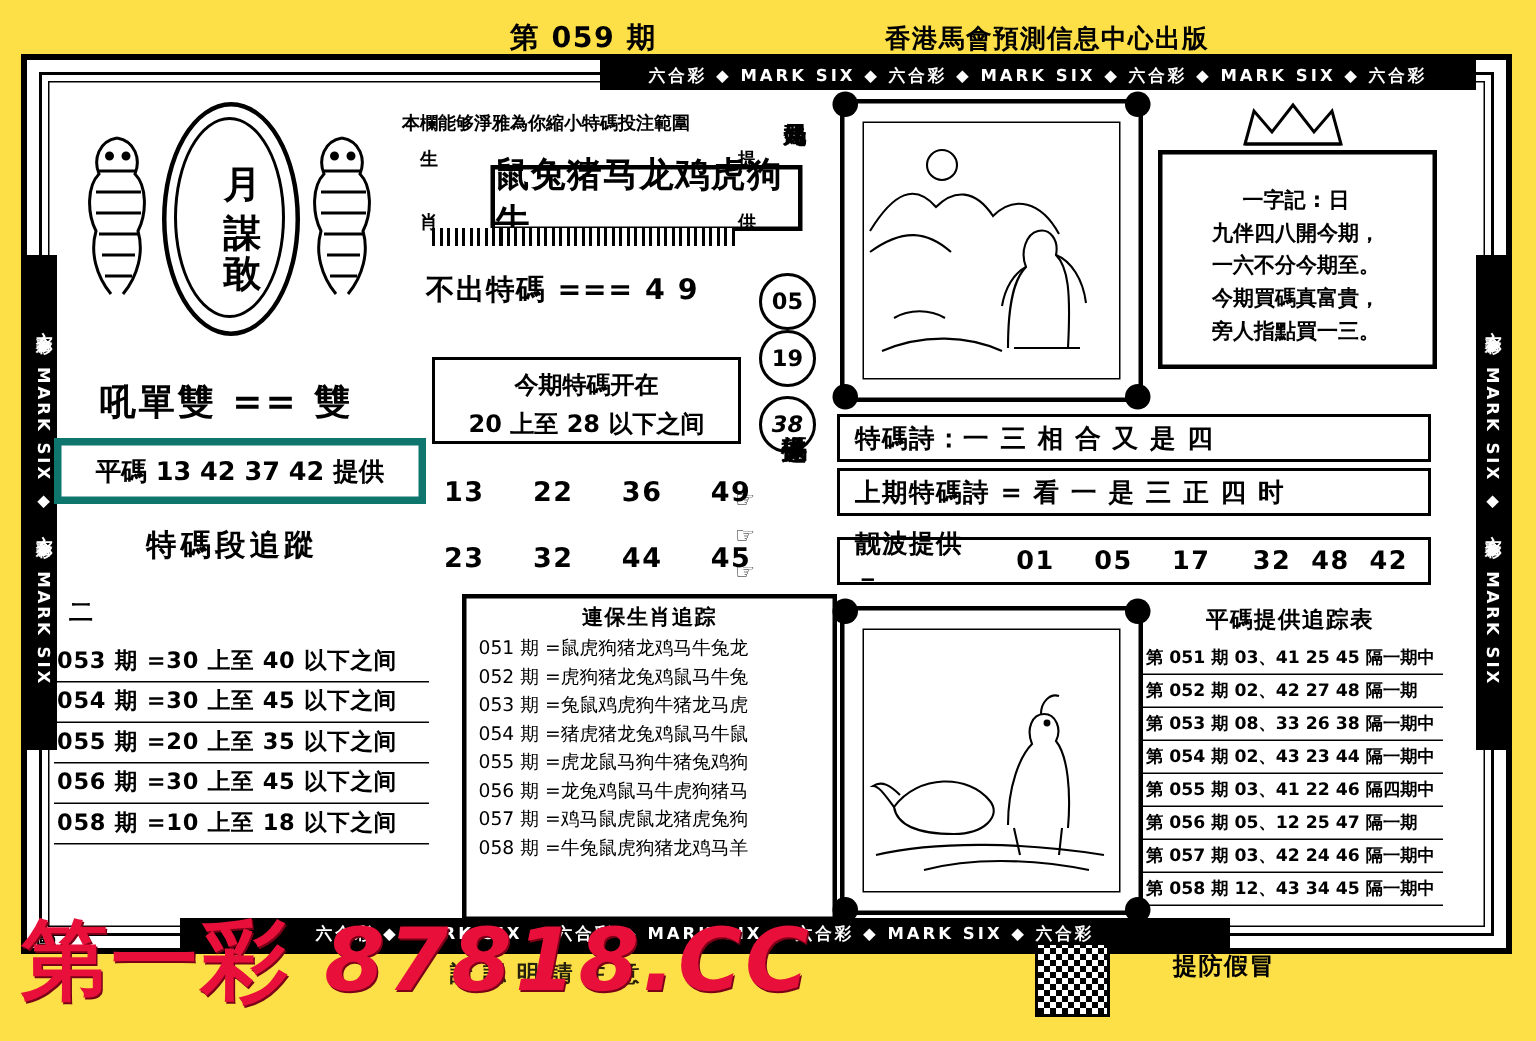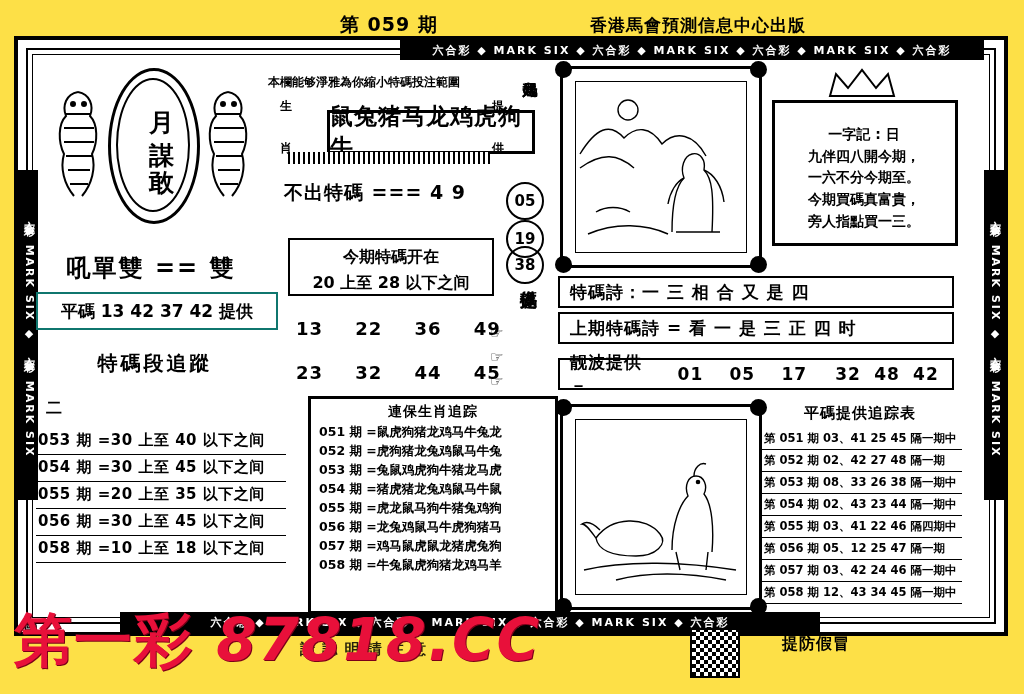--- a/index.html
+++ b/index.html
@@ -83,21 +83,21 @@
   .tiger svg{width:100%;height:100%;}
   .tiger-l{left:18px;top:26px;}
   .tiger-r{left:168px;top:26px;}
 
   .dan-shuang{
     position:absolute;left:36px;top:252px;width:230px;
     text-align:center;font-size:24px;font-weight:bold;letter-spacing:2px;
   }
   .pingma-box{
     position:absolute;left:36px;top:292px;width:238px;height:34px;
-    border:2px solid #0f766e;
+    border:5px solid #0f766e;
     display:flex;align-items:center;justify-content:center;
     font-size:17px;font-weight:bold;
   }
   .duan-zhuizong{
     position:absolute;left:36px;top:350px;width:238px;
     text-align:center;font-size:20px;font-weight:bold;letter-spacing:3px;
   }
   .colon-mark{
     position:absolute;left:46px;top:398px;font-size:16px;font-weight:bold;
   }
@@ -169,21 +169,21 @@
   
   .shengxiao-box{
     position:absolute;left:308px;top:396px;width:244px;height:212px;
     border:3px solid #000;background:#fff;
   }
   .shengxiao-title{
     text-align:center;font-size:14px;font-weight:bold;
     padding:4px 8px 2px;letter-spacing:1px;
   }
   .sx-row{
-    font-size:12.5px;font-weight:bold;padding:1px 0 1px 8px;
+    font-size:12.5px;font-weight:normal;padding:1px 0 1px 8px;
     white-space:nowrap;
   }
 
   
   .pic-frame{
     position:absolute;border:3px solid #000;background:#fff;
   }
   .pic1{left:560px;top:66px;width:196px;height:196px;}
   .pic2{left:560px;top:404px;width:196px;height:200px;}
   .dot{
@@ -350,21 +350,21 @@
   <div class="numrow numrow2">
     <span>23</span>
     <span>32</span>
     <span>44</span>
     <span>45</span>
   </div>
 
   <div class="jiujie">九姐妹号码</div>
   <div class="circ" style="left:506px;top:182px;">05</div>
   <div class="circ" style="left:506px;top:220px;">19</div>
-  <div class="circ" style="left:506px;top:246px;">38</div>
+  <div class="circ" style="left:506px;top:264px;font-style:italic;">38</div>
   <div class="lianma">連碼提供</div>
   <div class="hand" style="left:490px;top:324px;">☞</div>
   <div class="hand" style="left:490px;top:348px;">☞</div>
   <div class="hand" style="left:490px;top:372px;">☞</div>
 
   <div class="shengxiao-box">
     <div class="shengxiao-title">連保生肖追踪</div>
     <div class="sx-row">051 期 =鼠虎狗猪龙鸡马牛兔龙</div>
     <div class="sx-row">052 期 =虎狗猪龙兔鸡鼠马牛兔</div>
     <div class="sx-row">053 期 =兔鼠鸡虎狗牛猪龙马虎</div>

